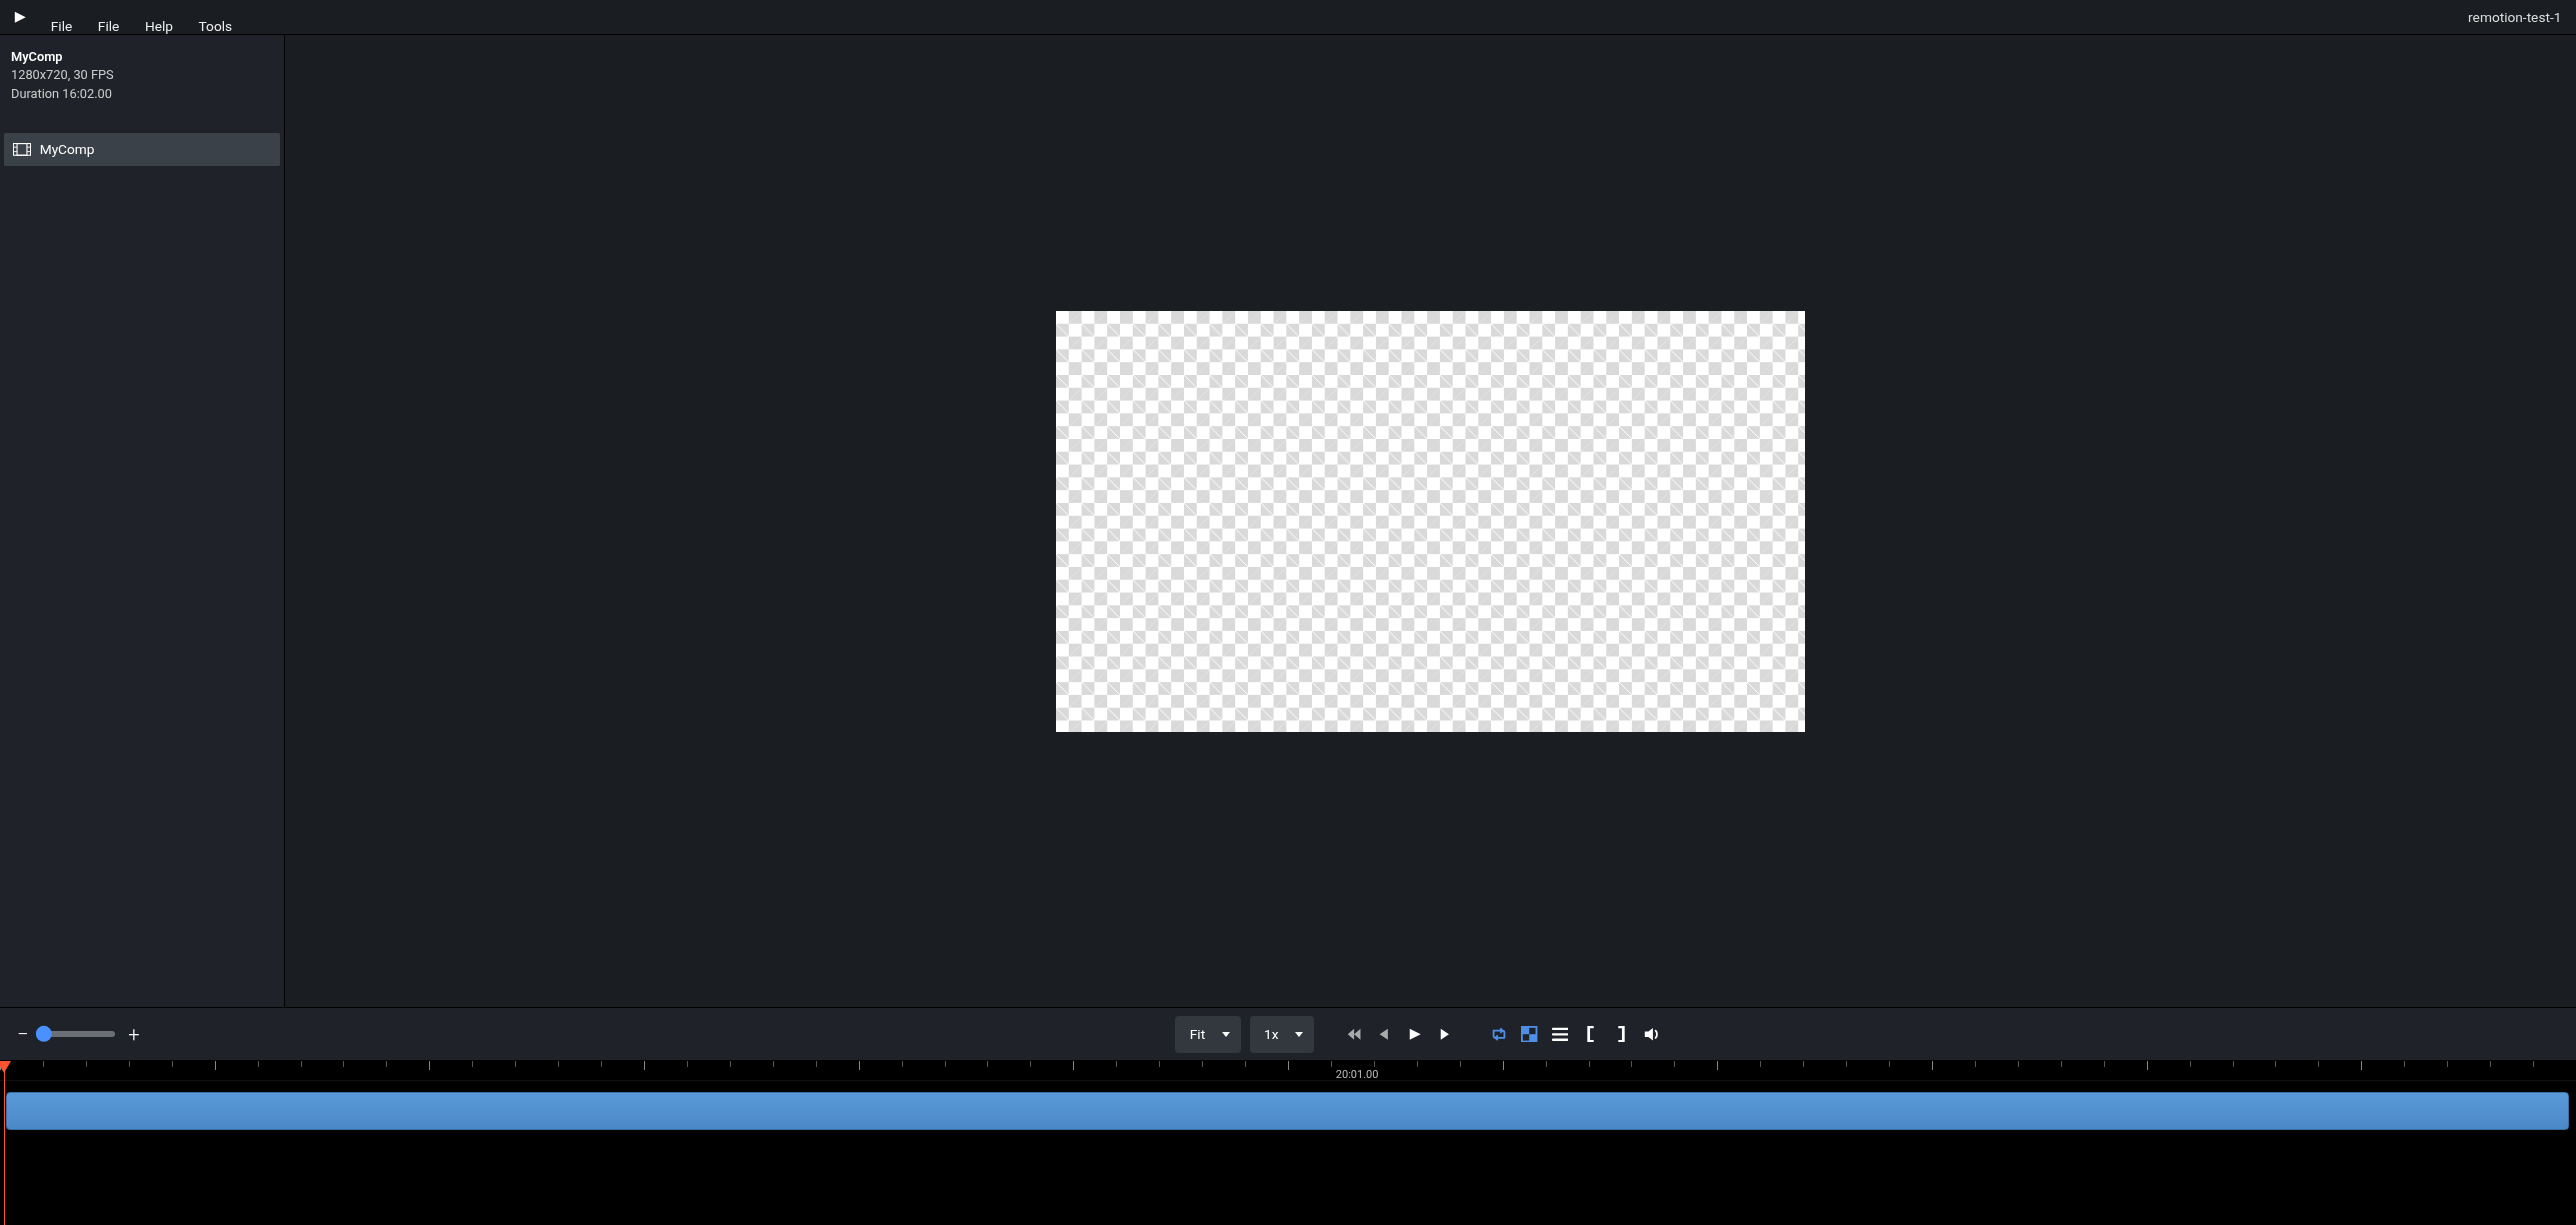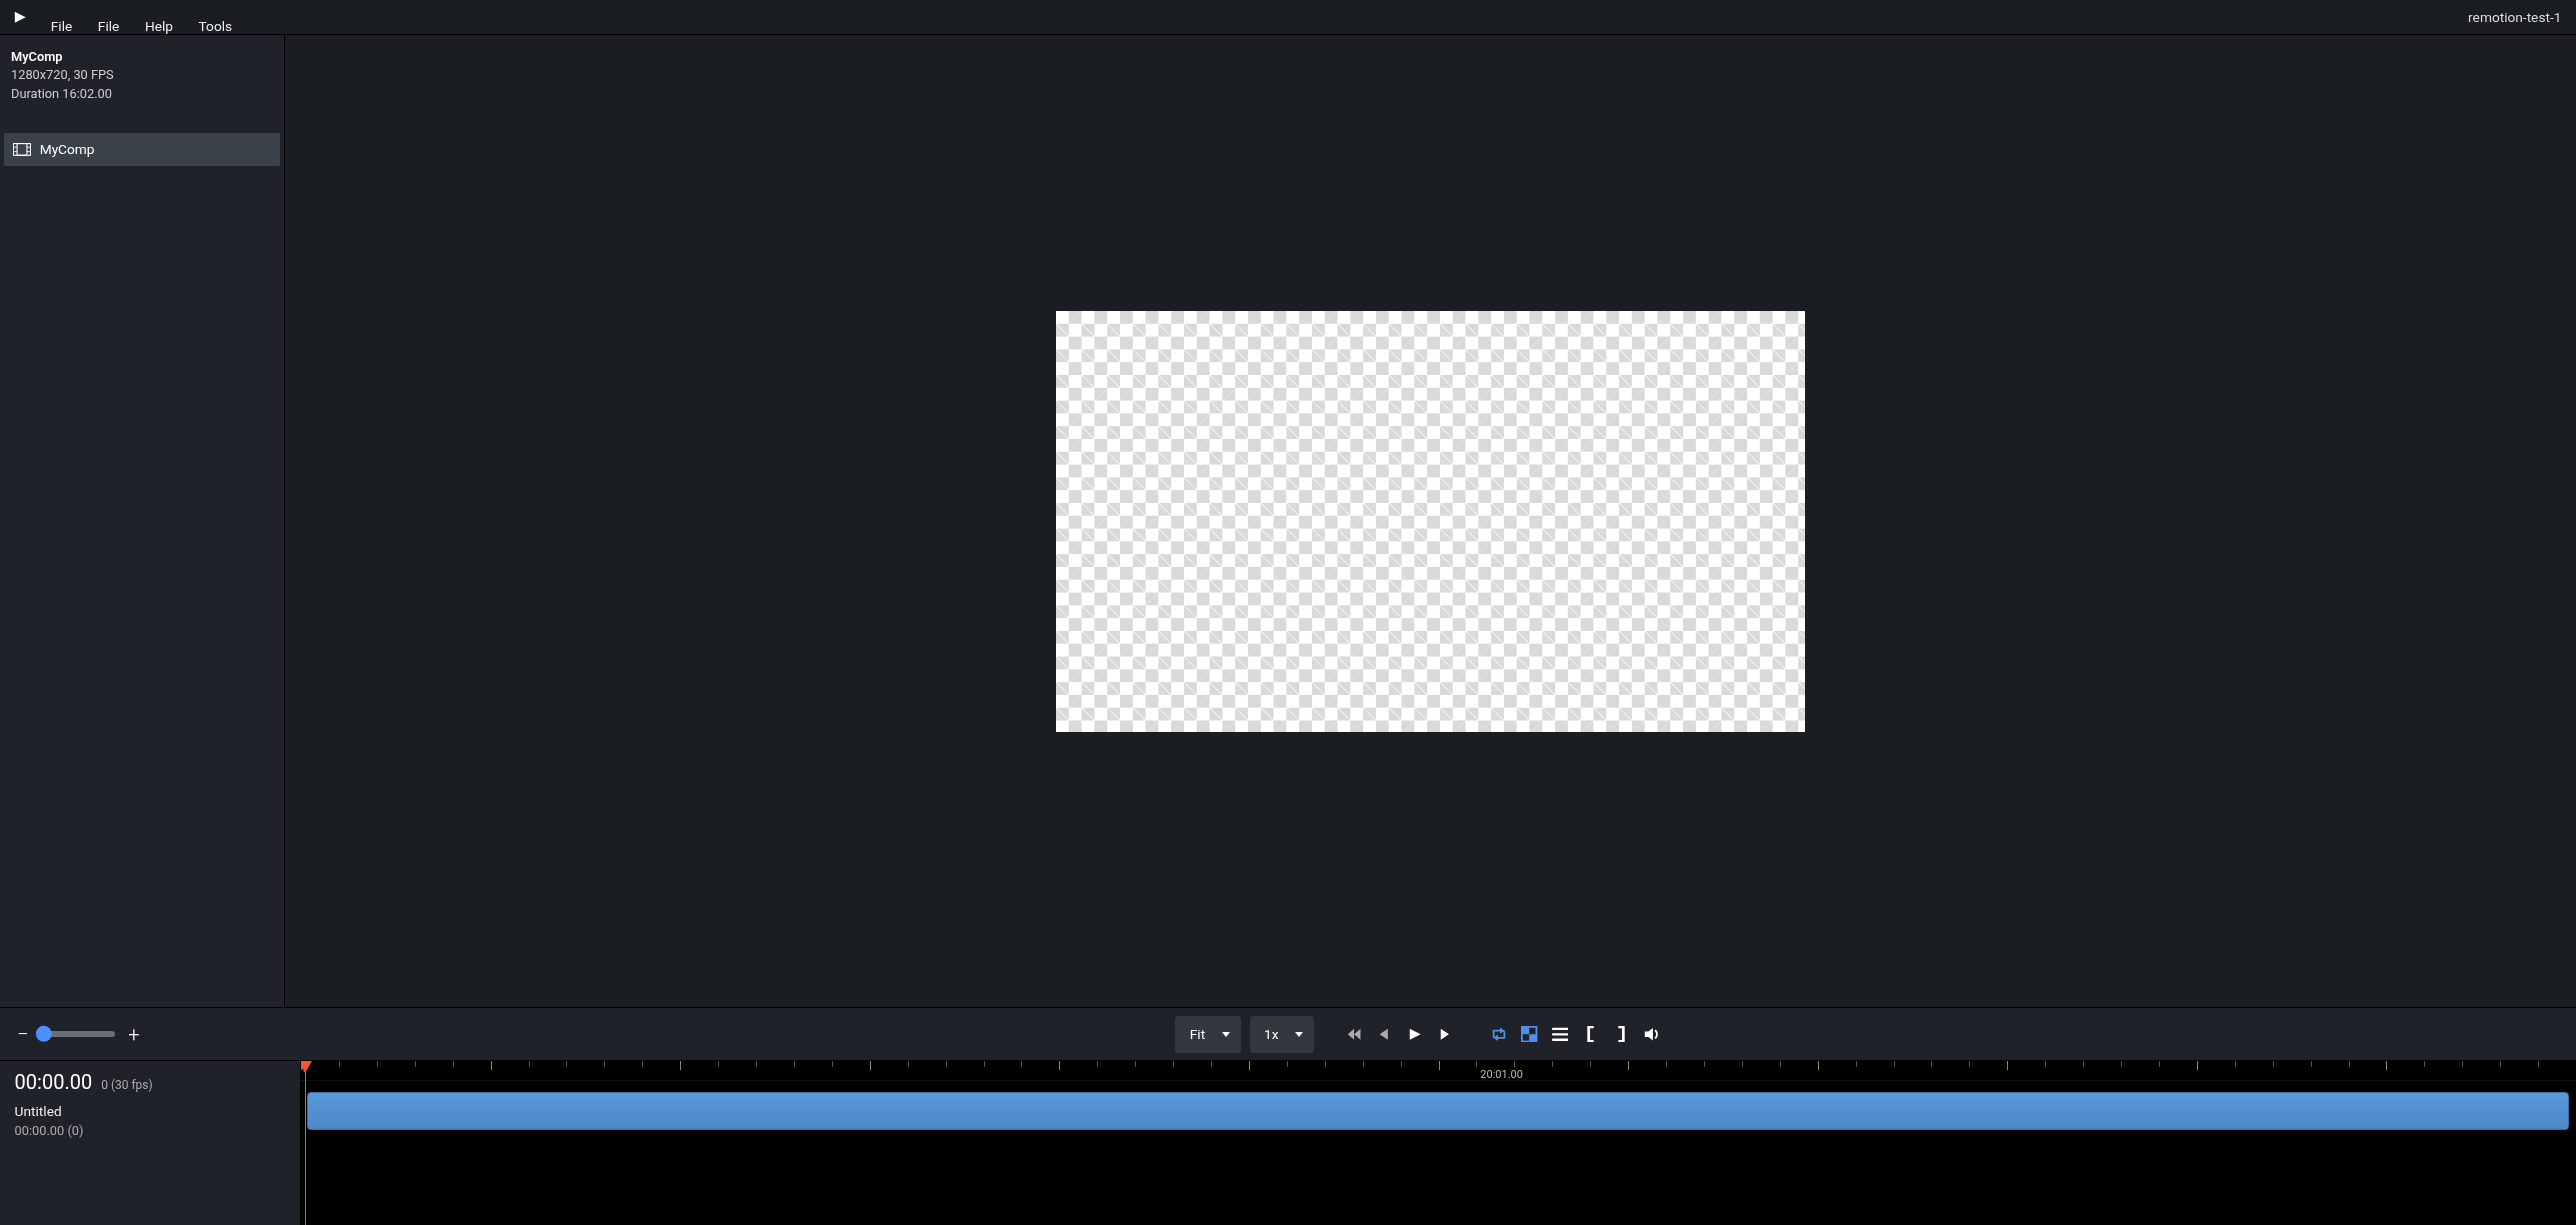--- a/index.html
+++ b/index.html
@@ -381,28 +381,20 @@
           <path d="M2 6v6h4l5 4V2L6 6H2z" fill="currentColor"></path>
           <path d="M14 5c2 2 2 6 0 8" fill="none" stroke="currentColor" stroke-width="2" stroke-linecap="round"></path>
         </svg>
     </div>
   </div>
 
   <div class="ctrl-spacer"></div>
 </div>
 
 <div class="timeline">
-  <div class="tl-left">
-    <div class="tl-time-row">
-      <span class="tl-time">00:00.00</span>
-      <span class="tl-fps">0 (30 fps)</span>
-    </div>
-    <div class="tl-track-name">Untitled</div>
-    <div class="tl-track-sub">00:00.00 (0)</div>
-  </div>
 
   <div class="tl-right">
     <div class="tl-ruler" id="tl-ruler">
         <div class="tick major" style="left: 0%;"></div>
         <div class="tick" style="left: 1.66667%;"></div>
         <div class="tick" style="left: 3.33333%;"></div>
         <div class="tick" style="left: 5%;"></div>
         <div class="tick" style="left: 6.66667%;"></div>
         <div class="tick major" style="left: 8.33333%;"></div>
         <div class="tick" style="left: 10%;"></div>

